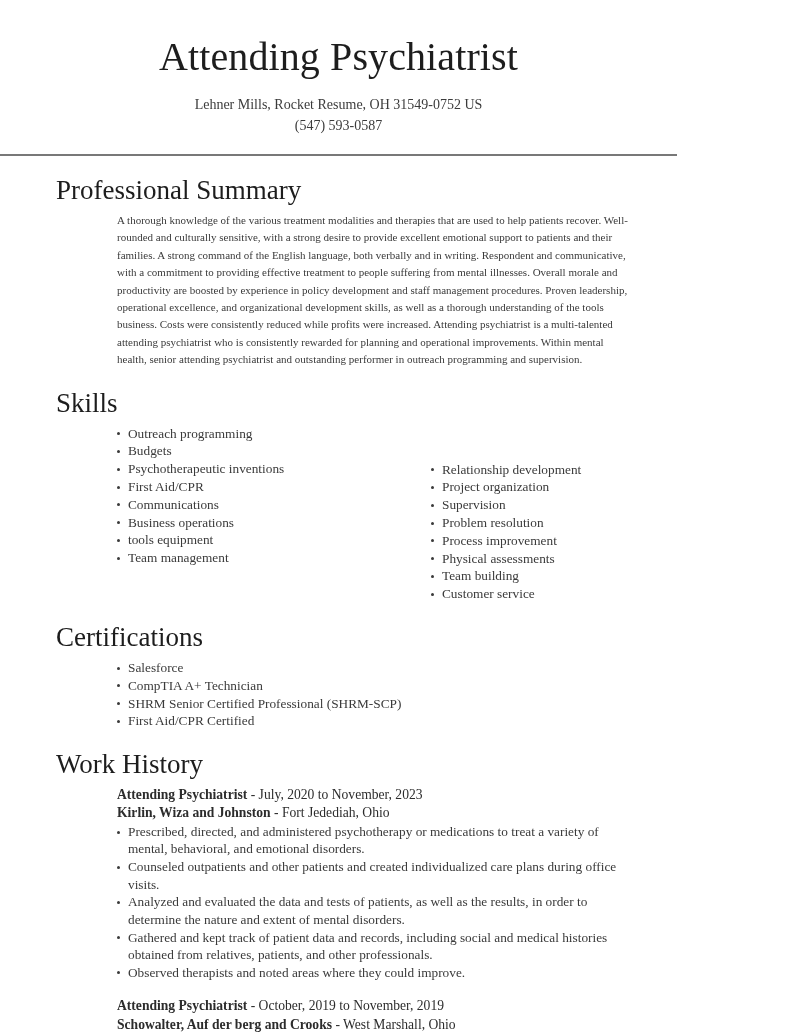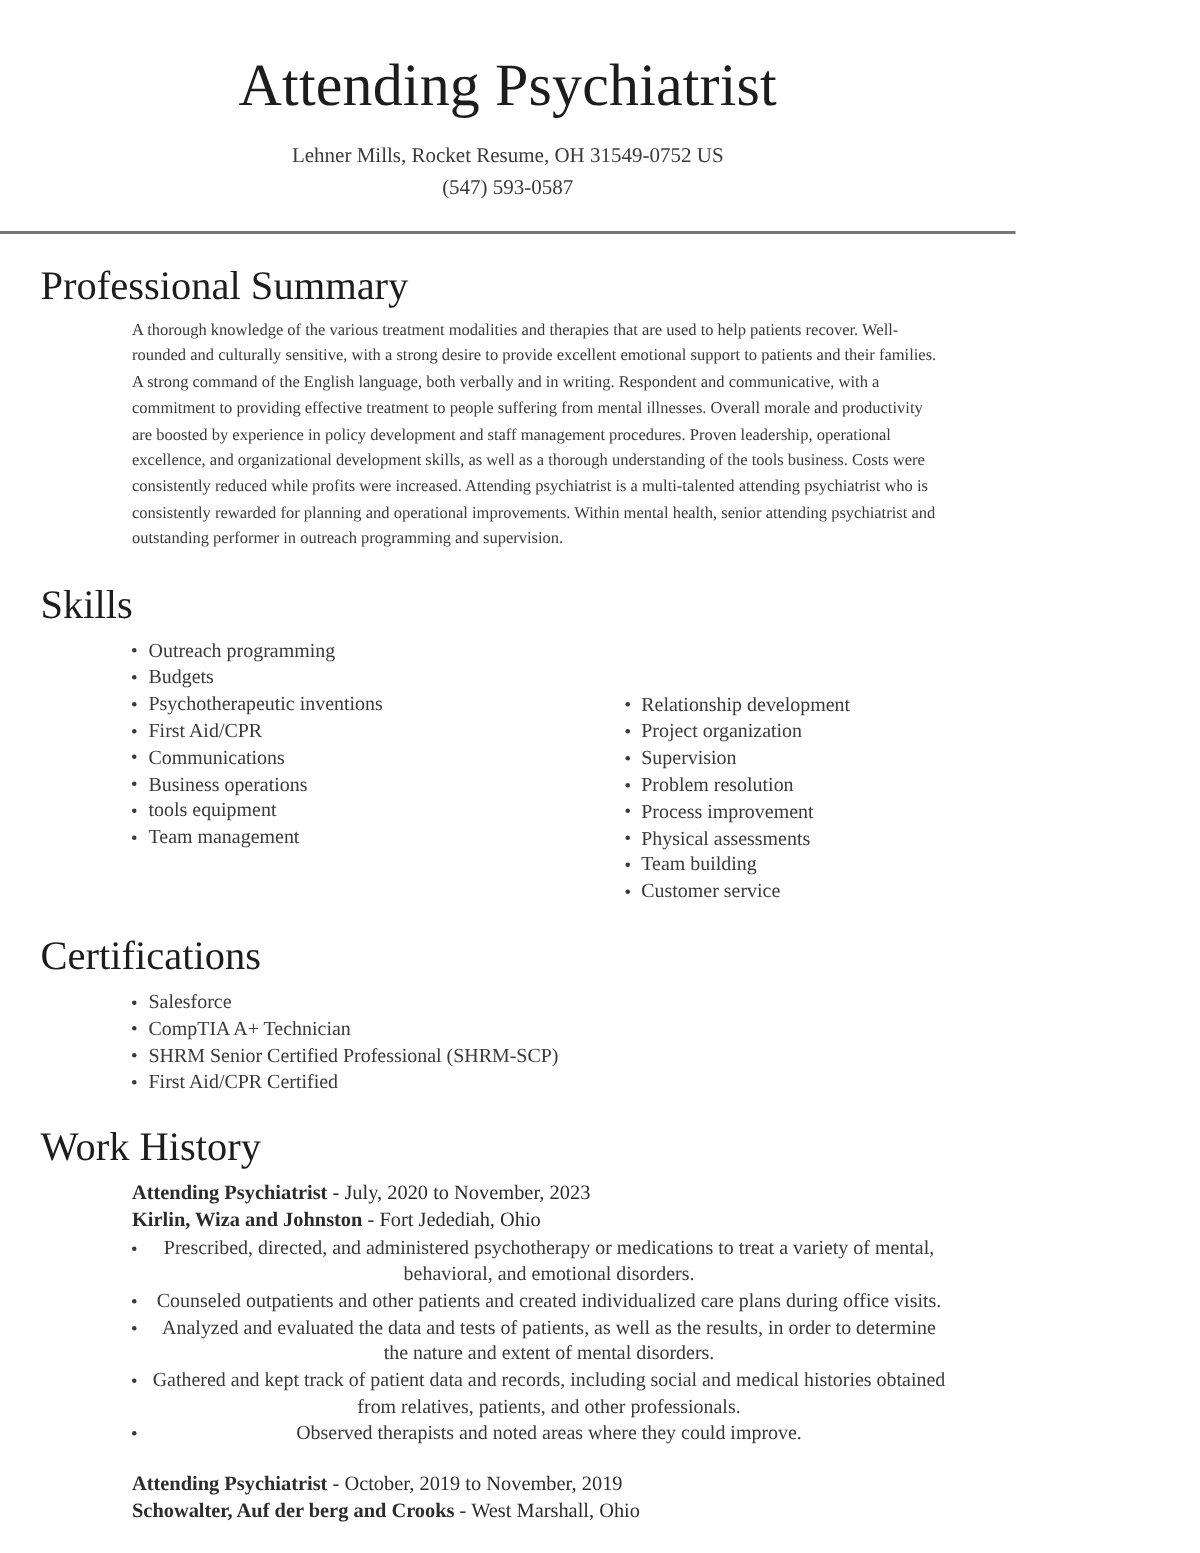--- a/index.html
+++ b/index.html
@@ -45,21 +45,21 @@
   }
   .divider {
     width: 711px;
     height: 0;
     border-top: 2px solid #787878;
     margin: 18px auto 0 auto;
   }
 
   
   .section {
-    padding: 0 44px 0 27px;
+    padding: 0 44px 0 56px;
   }
   .section-heading {
     font-size: 27px;
     font-weight: 400;
     line-height: 34px;
     color: #1d1d1d;
     margin: 17px 0 5px 0;
   }
   .section-body {
     padding-left: 61px;
@@ -121,21 +121,20 @@
     font-size: 13.6px;
     line-height: 18.6px;
     color: #2c2c2c;
     margin: 0;
   }
   .job-line .strong {
     font-weight: bold;
   }
   .job-bullets {
     margin-top: 5px;
-    text-align: center;
   }
   .job-spacer {
     height: 14px;
   }
   .certs-list li,
   .job-bullets li {
     margin-bottom: 0.6px;
   }
 </style>
 </head>

